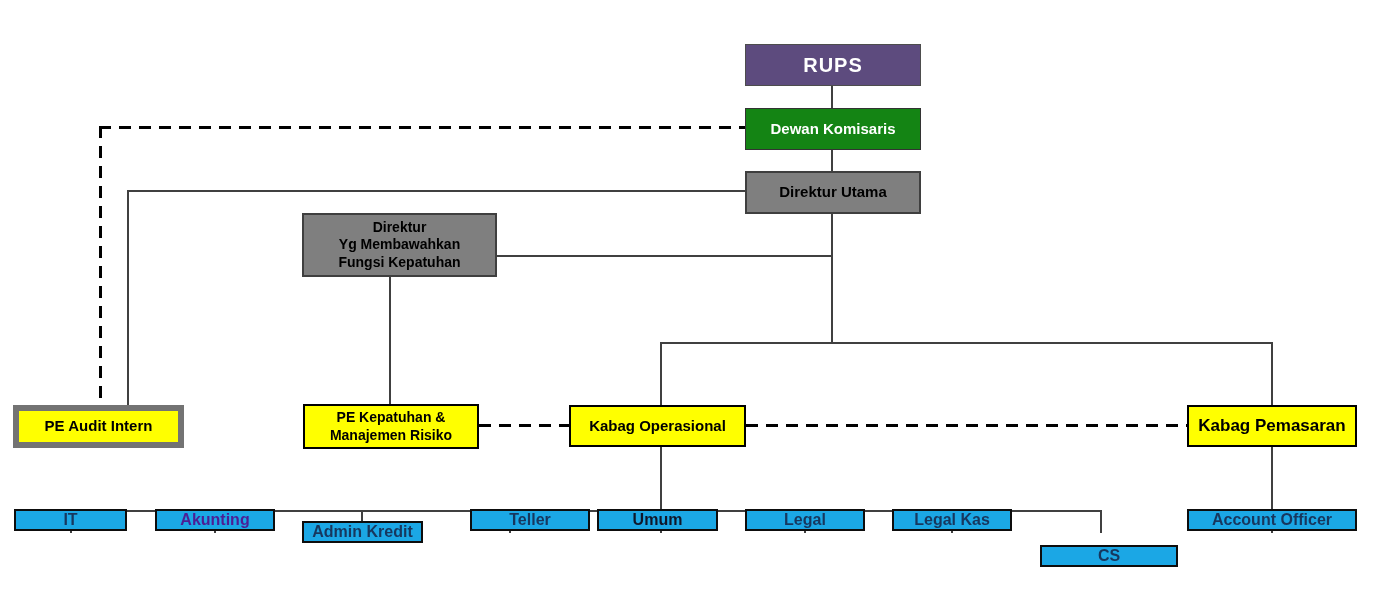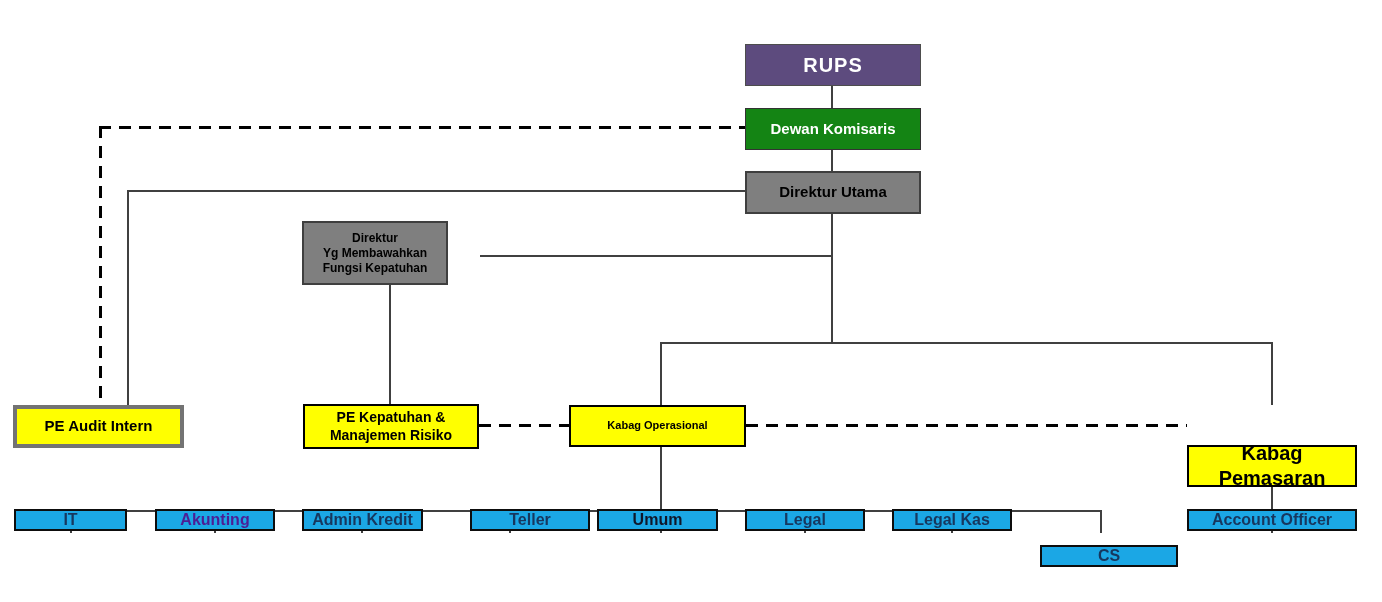--- a/index.html
+++ b/index.html
@@ -18,29 +18,29 @@
     font-weight:bold;
     box-sizing:border-box;
     white-space:pre-line;
     line-height:1.25;
     z-index:2;
   }
   
   .n-rups        { left:745px; top:44px;  width:176px; height:42px; border:1.5px solid #4d4d4d; font-size:20px; letter-spacing:1px; }
   .n-dewan       { left:745px; top:108px; width:176px; height:42px; border:1.5px solid #333333; font-size:15px; }
   .n-dirut       { left:745px; top:171px; width:176px; height:43px; border:2px solid #3f3f3f; font-size:15px; }
-  .n-dirkep      { left:302px; top:221px; width:146px; height:64px; border:2px solid #3f3f3f; font-size:12px; }
-  .n-peaudit     { left:13px;  top:405px; width:171px; height:43px; border:4px solid #737373; font-size:15px; }
+  .n-dirkep      { left:302px; top:213px; width:195px; height:64px; border:2px solid #3f3f3f; font-size:14px; }
+  .n-peaudit     { left:13px;  top:405px; width:171px; height:43px; border:6px solid #737373; font-size:15px; }
   .n-pekep       { left:303px; top:404px; width:176px; height:45px; border:2px solid #000000; font-size:14px; }
-  .n-kabagop     { left:569px; top:405px; width:177px; height:42px; border:2px solid #000000; font-size:11px; }
-  .n-kabagpem    { left:1187px;top:405px; width:170px; height:42px; border:2px solid #000000; font-size:20px;margin-top:40px; }
+  .n-kabagop     { left:569px; top:405px; width:177px; height:42px; border:2px solid #000000; font-size:15px; }
+  .n-kabagpem    { left:1187px;top:405px; width:170px; height:42px; border:2px solid #000000; font-size:17px; }
   .n-small       { top:509px; height:22px; border:2px solid #0d0d0d; font-size:16px; }
   .n-it          { left:14px;   width:113px; }
   .n-akunting    { left:155px;  width:120px; }
-  .n-adminkredit { left:302px;  width:121px; }
+  .n-adminkredit { left:302px;  width:121px;margin-top:12px; }
   .n-teller      { left:450px;  width:120px;margin-left:20px; }
   .n-umum        { left:597px;  width:121px; }
   .n-legal       { left:745px;  width:120px; }
   .n-adminkas    { left:892px;  width:120px; }
   .n-cs          { left:1040px; width:138px;margin-top:36px; }
   .n-account     { left:1187px; width:170px; }
   
   .line { position:absolute; z-index:1; }
   .sh { height:2px; background:#404040; }           
   .sv { width:2px;  background:#404040; }           

